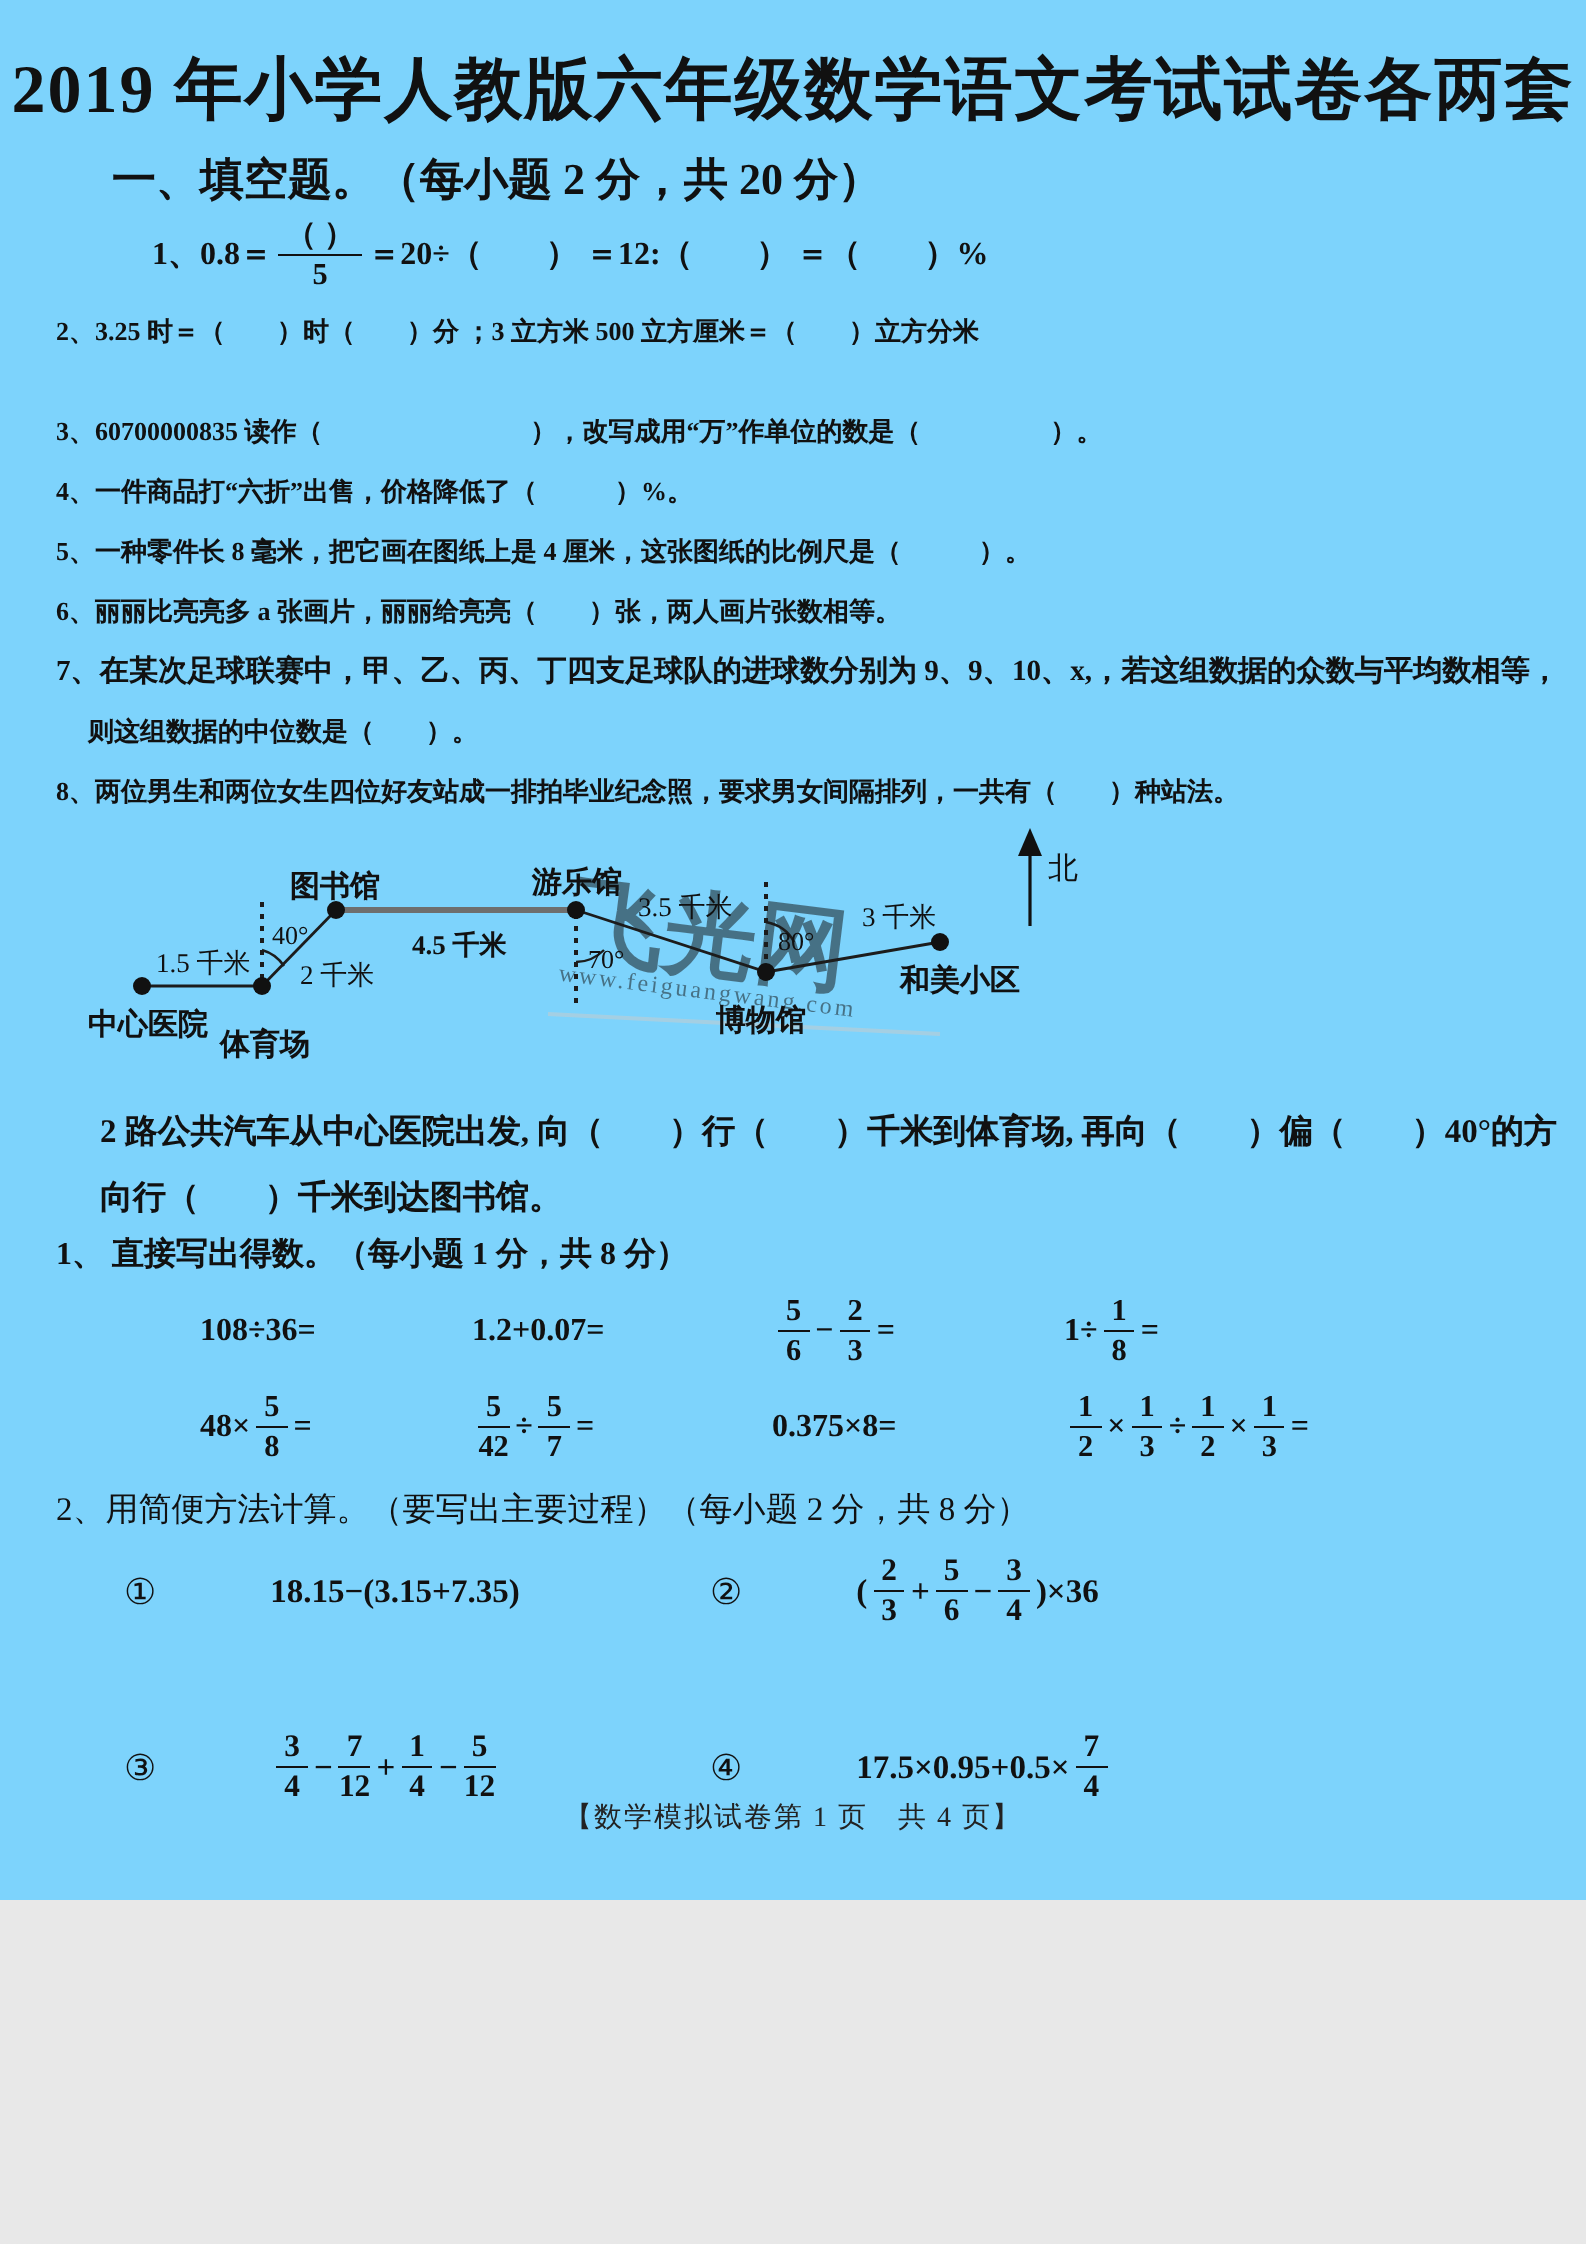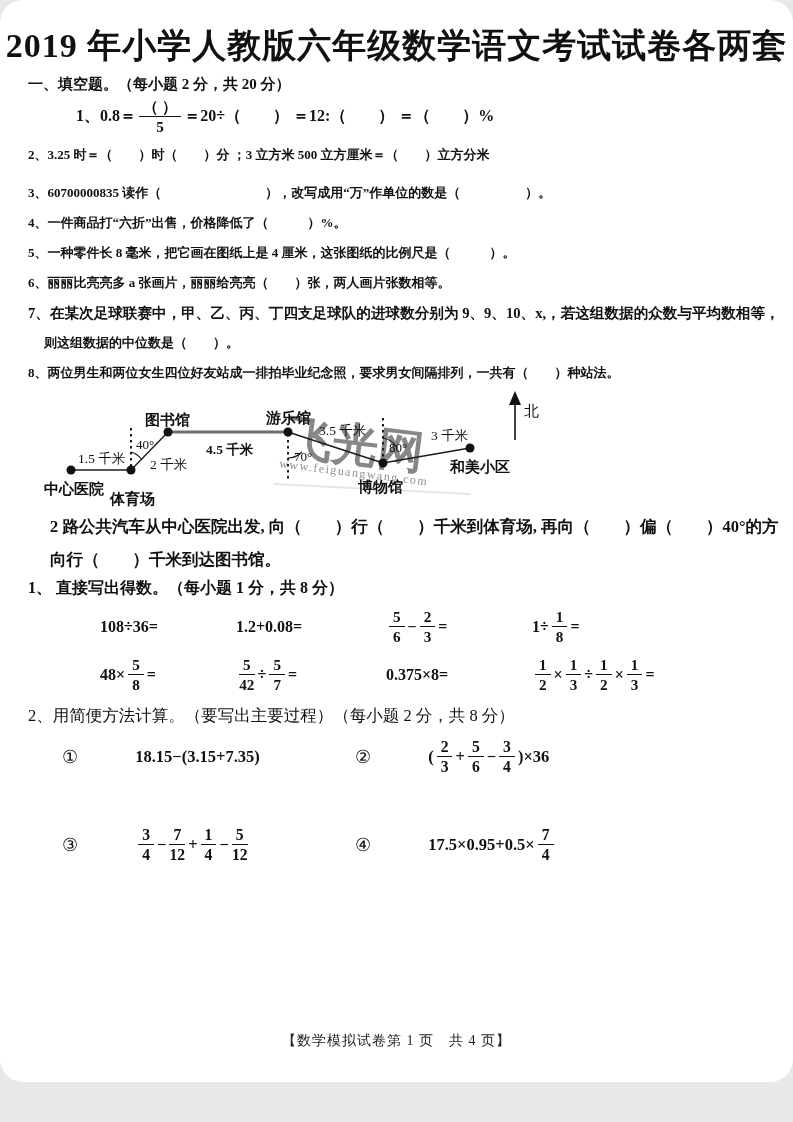--- a/index.html
+++ b/index.html
@@ -1,40 +1,39 @@
 <!DOCTYPE html>
 <html style="--subtitle_bg: #24e124; --subtitle_text: #c53c00;"><head>
 <meta charset="utf-8">
 <style>
   html,body { margin:0; padding:0; background:#e8e8e8; }
   .page {
-    width:793px; height:1082px; margin:0 auto; background:#ffffff;
+    width:793px; height:950px; margin:0 auto; background:#7dd3fc;
     position:relative; overflow:hidden; color:#111;
     font-family:"Liberation Serif","DejaVu Serif",serif;
-    border-radius:23px;
   }
   .title { text-align:center; font-weight:bold; font-size:34px; line-height:1.32; padding-top:24px; letter-spacing:1px; }
   .subtitle-row { text-align:center; margin-top:14px; }
   .subtitle {
     display:inline-block; background:var(--subtitle_bg,#24e124); color:var(--subtitle_text,#c53c00);
     font-weight:bold; font-size:21px; padding:1px 5px 2px; border-bottom:3px solid #222; letter-spacing:1px;
   }
   .content { padding:0 28px; }
-  .hdr { font-weight:bold; font-size:15px; margin-top:6px; }
+  .hdr { font-weight:bold; font-size:22px; margin-top:6px;margin-left:28px; }
   .q { font-weight:bold; font-size:13px; line-height:30px; white-space:nowrap; }
-  .q3 { margin-top:8px; }
+  .q3 { margin-top:20px; }
   .q7 { font-size:14.6px; }
   .q7b { padding-left:16px; }
   .q1row { display:flex; align-items:center; height:46px; font-weight:bold; font-size:16px; }
   .expr { display:inline-flex; align-items:center; white-space:nowrap;margin-left:48px; }
   .frac { display:inline-flex; flex-direction:column; align-items:center; line-height:1.12; margin:0 3px; font-size:0.95em; }
   .fnum { border-bottom:1.5px solid #111; padding:0 4px 1px; }
   .fden { padding-top:1px; }
   .diagram { display:block; margin:0 0 0 10px; }
-  .q9p { padding-left:22px; font-weight:bold; font-size:16.5px; line-height:33px; margin-top:2px; white-space:nowrap; }
+  .q9p { padding-left:22px; font-weight:bold; font-size:16.5px; line-height:33px; margin-top:18px; white-space:nowrap; }
   .s2hdr { font-weight:bold; font-size:17px; margin-top:12px; }
   .c1hdr { font-weight:bold; font-size:16px; margin-top:2px; }
   .calcgrid { display:grid; grid-template-columns:128px 142px 138px 210px; column-gap:8px; margin:4px 0 0 24px; }
   .calcgrid .expr { height:48px; font-weight:bold; font-size:16px; }
   .c2hdr { font-weight:normal; font-size:16.5px; margin-top:6px; }
   .c2row { display:flex; margin-top:4px; }
   .c2row2 { margin-top:36px; }
   .c2item { display:flex; align-items:center; font-weight:bold; font-size:16.5px; min-height:52px; }
   .c2item .lab { margin-right:9px; font-weight:normal; font-size:18px; }
   .c2a { margin-left:34px; width:293px; }
@@ -141,21 +140,21 @@
     <div class="q9p">2 路公共汽车从中心医院出发, 向（　　）行（　　）千米到体育场, 再向（　　）偏（　　）40°的方</div>
     <div class="q9p" style="margin-top:0">向行（　　）千米到达图书馆。</div>
 
     <div class="c1hdr">1、 直接写出得数。（每小题 1 分，共 8 分）</div>
 
     <div class="calcgrid">
       <span class="expr">
           <span>108÷36=</span>
         </span>
       <span class="expr">
-          <span>1.2+0.08=</span>
+          <span>1.2+0.07=</span>
         </span>
       <span class="expr">
           <span class="frac">
             <span class="fnum">5</span>
             <span class="fden">6</span>
           </span>
           <span>−</span>
           <span class="frac">
             <span class="fnum">2</span>
             <span class="fden">3</span>

